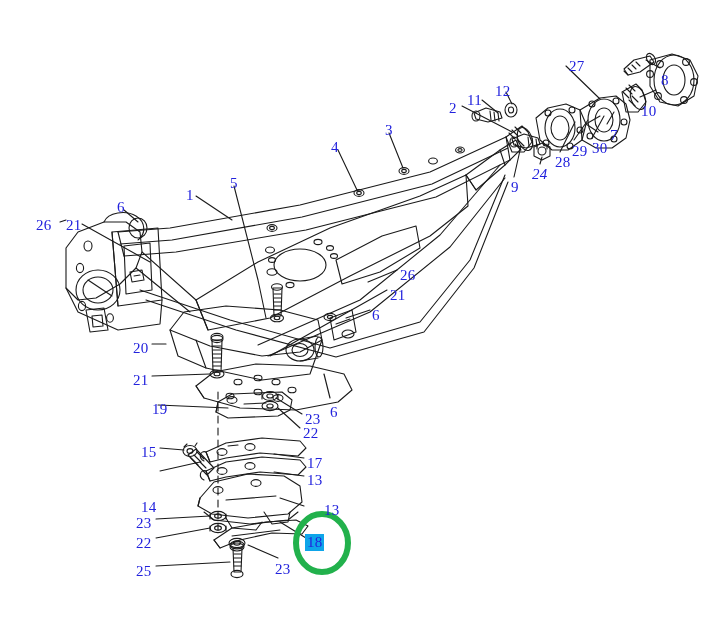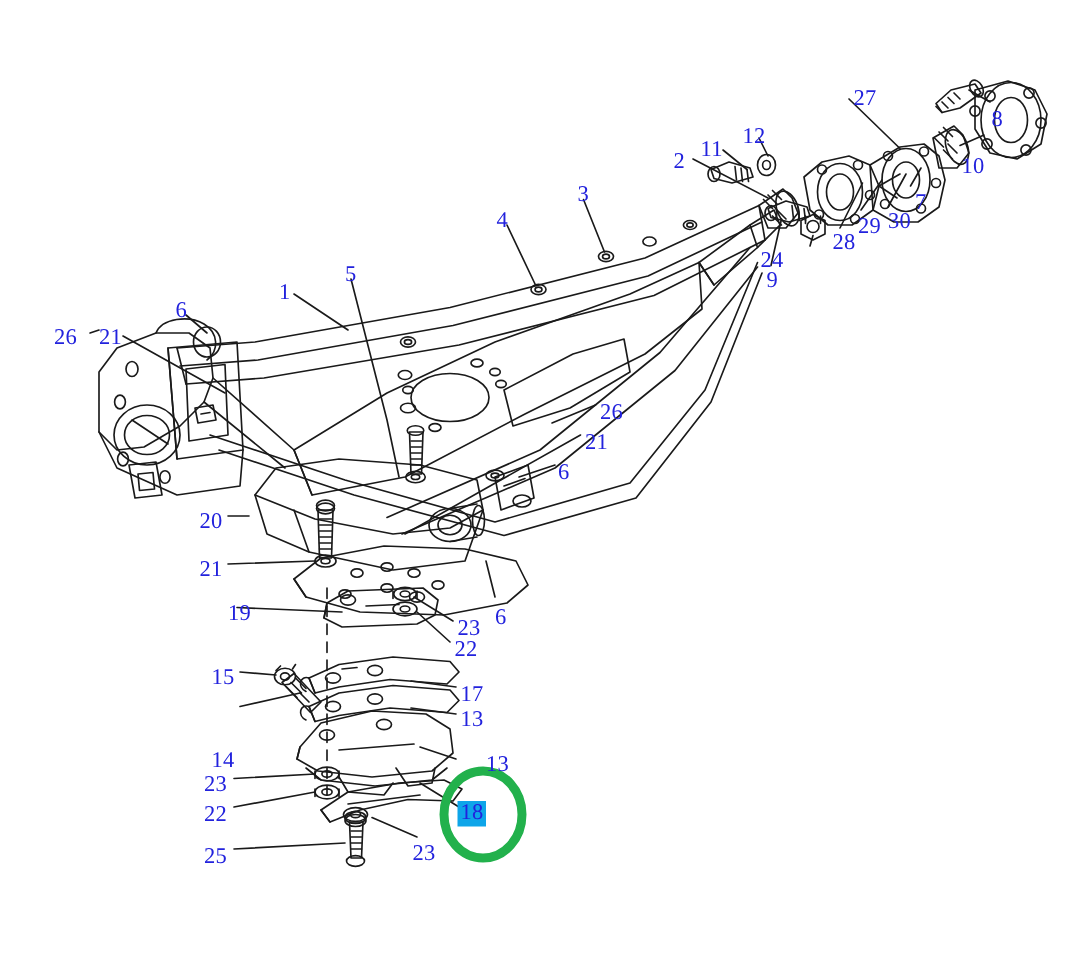--- a/index.html
+++ b/index.html
@@ -383,21 +383,21 @@
       <div class="callout" style="left: 449px; top: 101px;">2</div>
       <div class="callout" style="left: 467px; top: 93px; text-align: right;">11</div>
       <div class="callout" style="left: 495px; top: 84px;">12</div>
       <div class="callout" style="left: 550px; top: 59px; margin-left: 19px;">27</div>
       <div class="callout" style="left: 661px; top: 73px;">8</div>
       <div class="callout" style="left: 641px; top: 104px;">10</div>
       <div class="callout" style="left: 610px; top: 128px;">7</div>
       <div class="callout" style="left: 592px; top: 141px;">30</div>
       <div class="callout" style="left: 572px; top: 144px;">29</div>
       <div class="callout" style="left: 555px; top: 155px;">28</div>
-      <div class="callout" style="left: 507px; top: 167px;">24</div>
+      <div class="callout" style="left: 532px; top: 167px; font-style: italic;">24</div>
       <div class="callout" style="left: 511px; top: 180px;">9</div>
       <div class="callout" style="left: 400px; top: 268px;">26</div>
       <div class="callout" style="left: 390px; top: 288px;">21</div>
       <div class="callout" style="left: 372px; top: 308px;">6</div>
       <div class="callout" style="left: 133px; top: 341px;">20</div>
       <div class="callout" style="left: 133px; top: 373px;">21</div>
       <div class="callout" style="left: 152px; top: 402px;">19</div>
       <div class="callout" style="left: 305px; top: 412px;">23</div>
       <div class="callout" style="left: 330px; top: 405px;">6</div>
       <div class="callout" style="left: 303px; top: 426px;">22</div>

